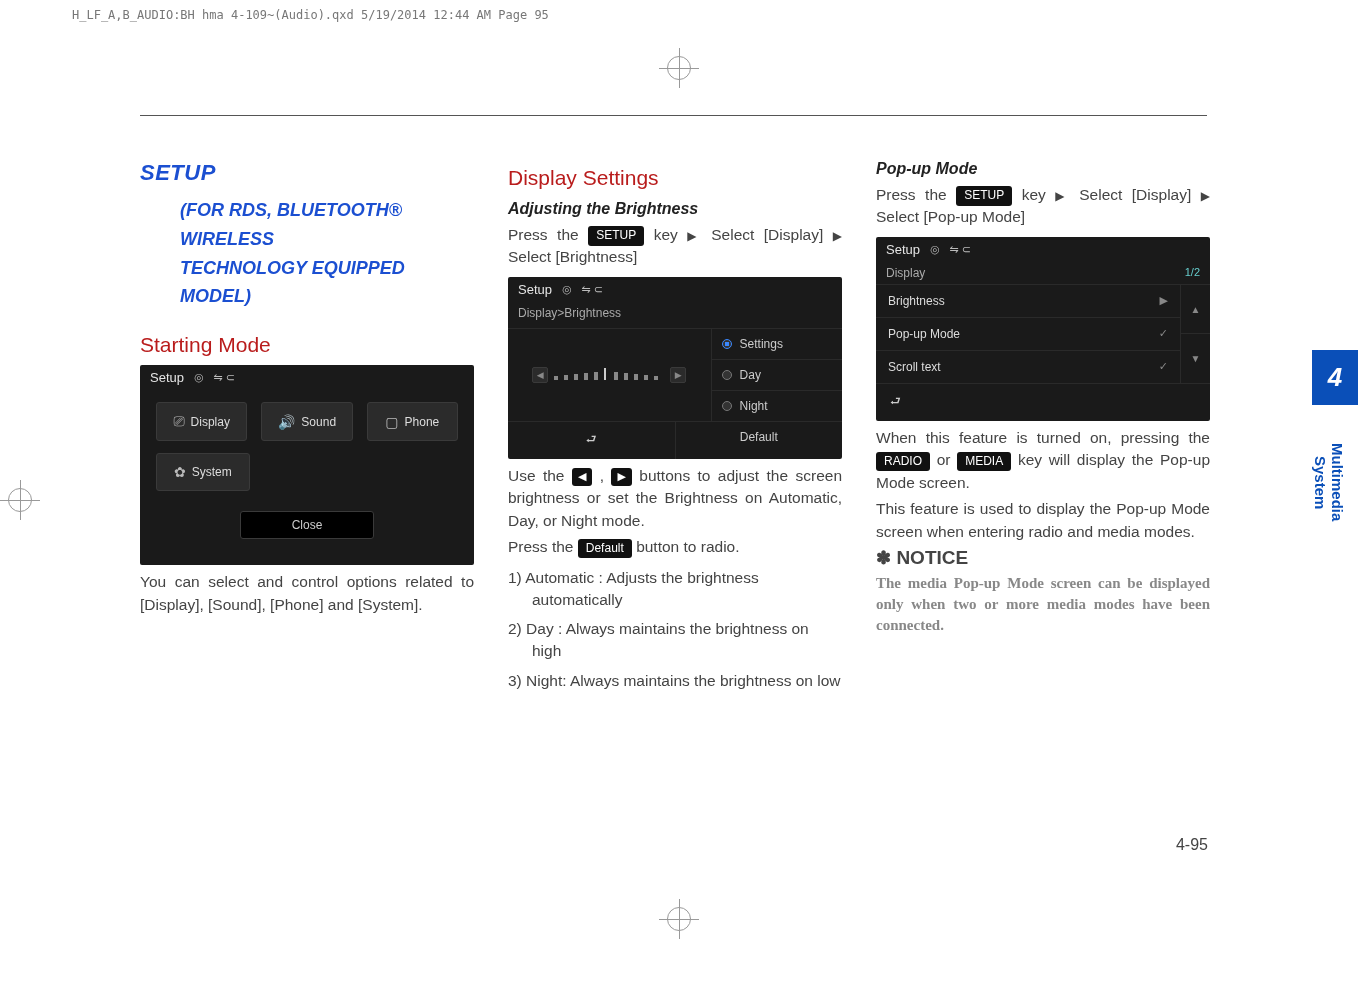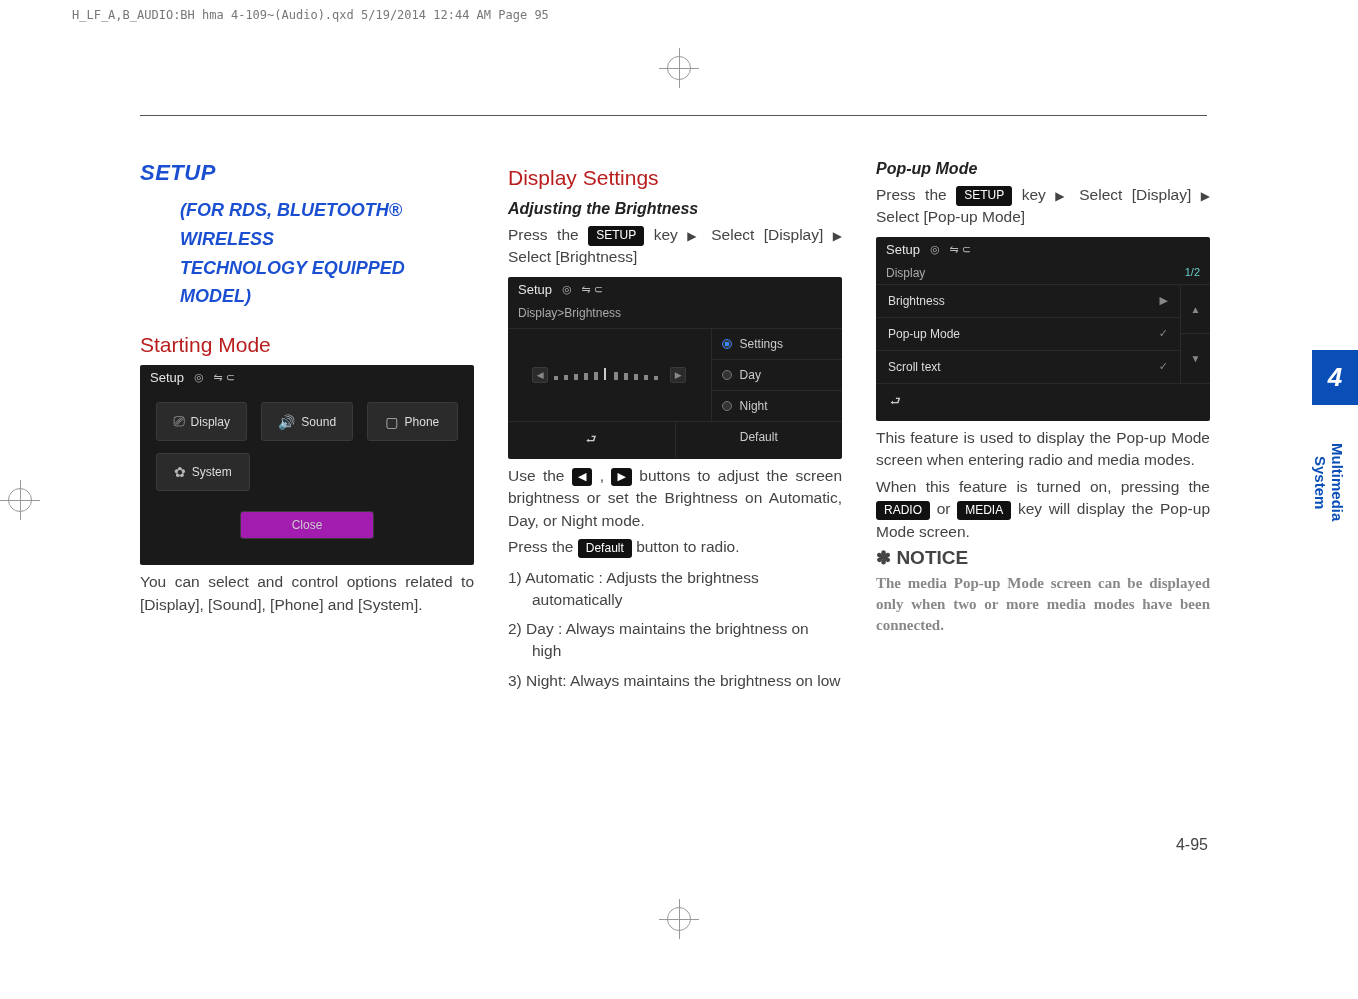--- a/index.html
+++ b/index.html
@@ -218,21 +218,21 @@
   }
   .ss-btn .ic { font-size:14px; color:#bbb; }
   .ss-row2 {
     display:flex;
     padding:0 16px 12px 16px;
   }
   .ss-row2 .ss-btn { flex:0 0 31%; }
   .ss-close {
     margin:8px auto 10px auto;
     width:40%;
-    background:#a21caf;
+    background:#000000;
     border:1px solid #3a3a3a;
     border-radius:3px;
     padding:6px;
     text-align:center;
     color:#ccc;
     font-size:12px;
   }
   
   .ss-brightness { }
   .ss-br-body {
@@ -587,28 +587,28 @@
           </div>
         </div>
         <div class="ss-list-scroll">
           <div>▲</div>
           <div style="border-bottom:none">▼</div>
         </div>
       </div>
       <div class="ss-back">⮐</div>
     </div>
 
-    <p class="just">This feature is used to display the Pop-up Mode screen when entering radio and media modes.</p>
     <p class="just">
       <span>When this feature is turned on, pressing the </span>
       <span class="keycap">RADIO</span>
       <span> or </span>
       <span class="keycap">MEDIA</span>
       <span> key will display the Pop-up Mode screen.</span>
     </p>
+    <p class="just">This feature is used to display the Pop-up Mode screen when entering radio and media modes.</p>
 
     <div class="notice-hd">
       <span class="notice-star">✽</span>
       <span>NOTICE</span>
     </div>
     <p class="notice-body">The media Pop-up Mode screen can be displayed only when two or more media modes have been connected.</p>
   </div>
 
 </div>
 

